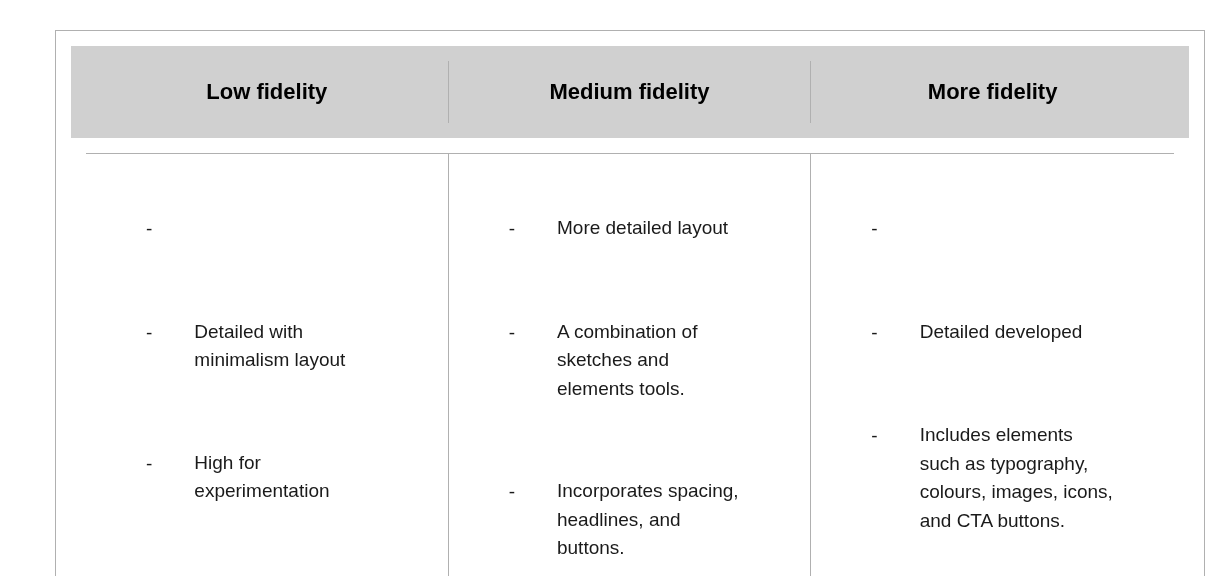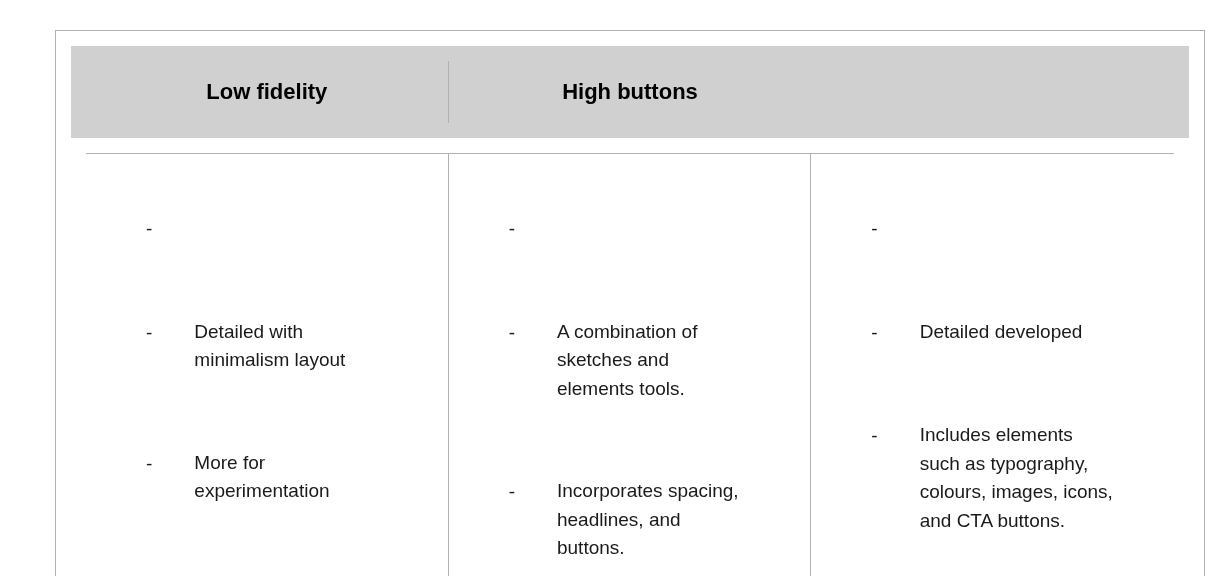--- a/index.html
+++ b/index.html
@@ -89,43 +89,47 @@
   </style>
 </head>
 <body>
 
 <div class="table-wrapper">
   <div class="table-header">
     <div class="header-cell">
       <span>Low fidelity</span>
     </div>
     <div class="header-cell">
-      <span>High buttons</span>
+      <span>Medium fidelity</span>
+    </div>
+    <div class="header-cell">
+      <span>More fidelity</span>
     </div>
   </div>
   <div class="table-body">
     <div class="body-cell">
       <ul class="bullet-list">
         <li>
           <span class="dash">-</span>
         </li>
         <li>
           <span class="dash">-</span>
           <span class="item-text">Detailed with minimalism layout</span>
         </li>
         <li>
           <span class="dash">-</span>
-          <span class="item-text">More for experimentation</span>
+          <span class="item-text">High for experimentation</span>
         </li>
       </ul>
     </div>
     <div class="body-cell">
       <ul class="bullet-list">
         <li>
           <span class="dash">-</span>
+          <span class="item-text">More detailed layout</span>
         </li>
         <li>
           <span class="dash">-</span>
           <span class="item-text">A combination of sketches and elements tools.</span>
         </li>
         <li>
           <span class="dash">-</span>
           <span class="item-text">Incorporates spacing, headlines, and buttons.</span>
         </li>
       </ul>

